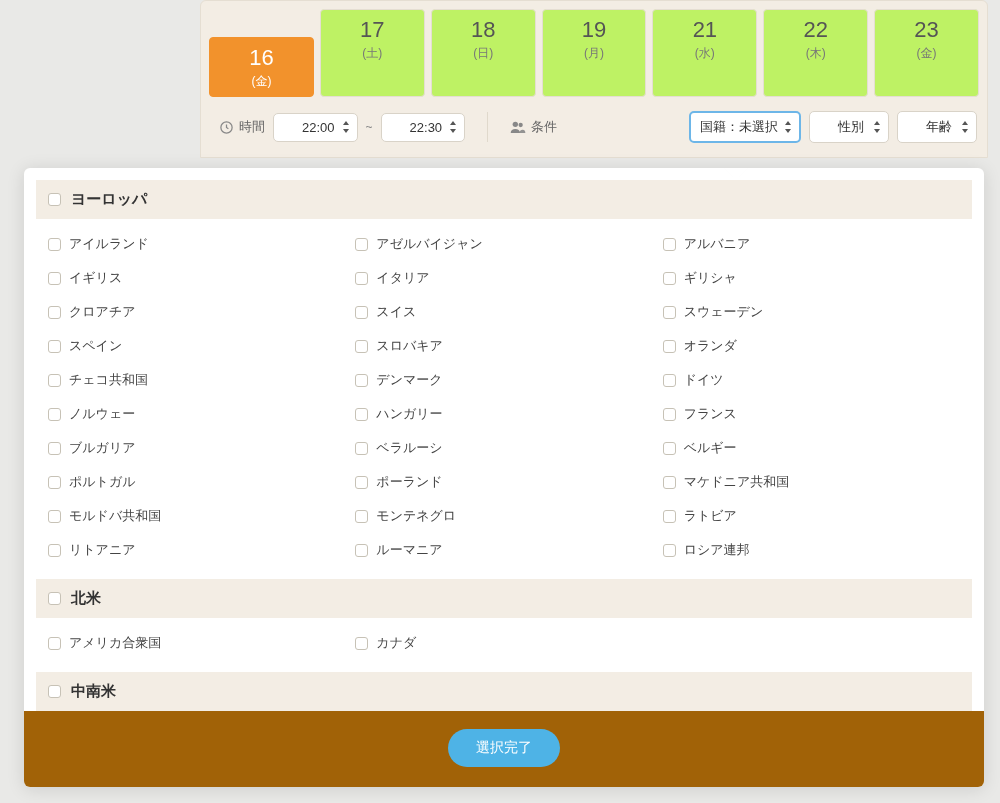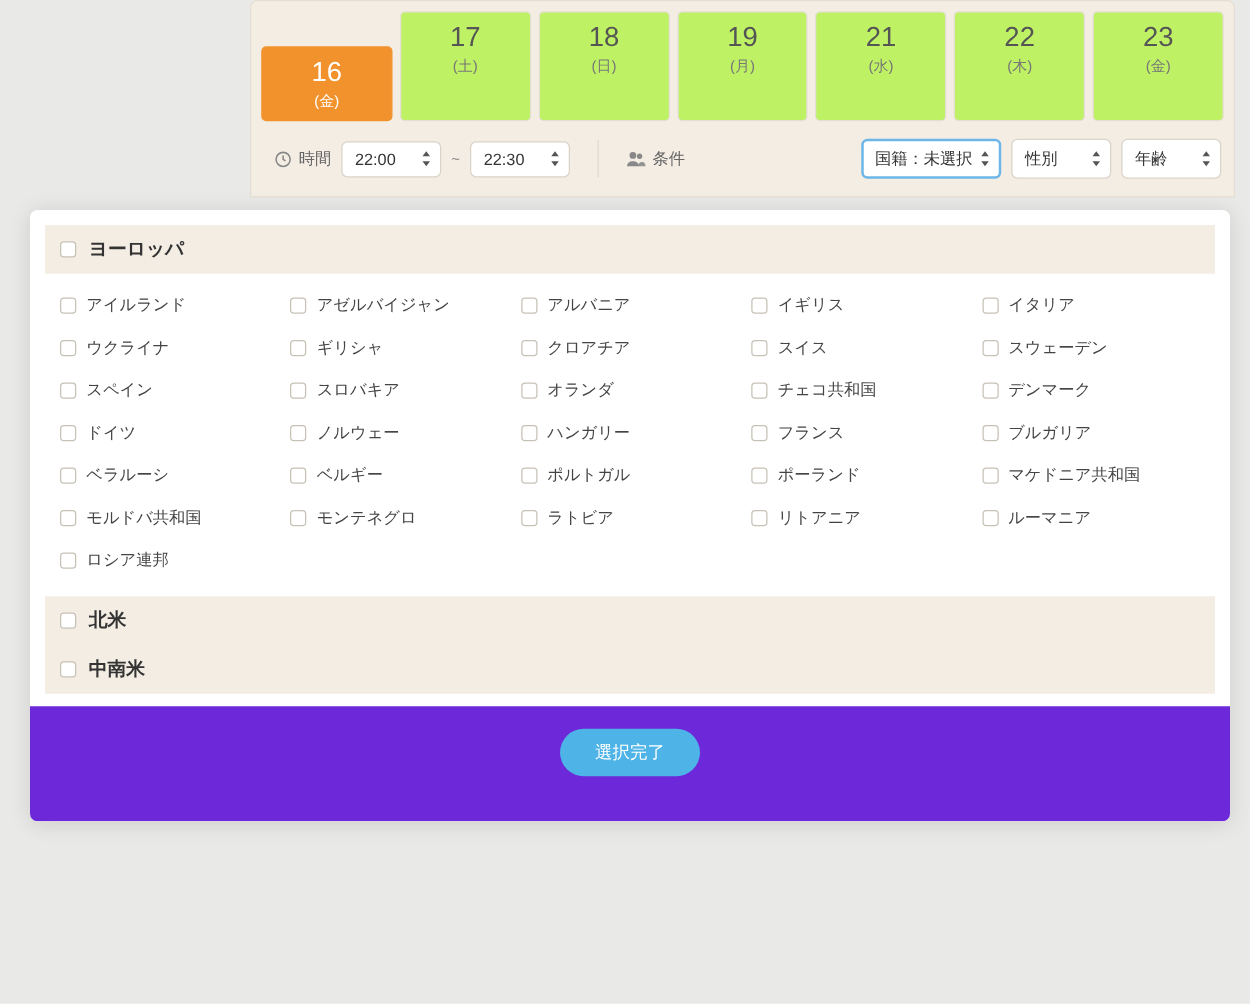--- a/index.html
+++ b/index.html
@@ -65,21 +65,21 @@
     .icon-clock, .icon-people {
       display: inline-flex;
       align-items: center;
       justify-content: center;
     }
     .select {
       position: relative;
       background: #fff;
       border: 1px solid #d9d3c8;
       border-radius: 5px;
-      padding: 6px 22px 6px 10px;
+      padding: 6px 22px 6px 28px;
       font-size: 13px;
       color: #333;
       cursor: pointer;
       min-width: 80px;
     }
     .select.active {
       border: 2px solid #6db6e8;
       padding: 5px 21px 5px 9px;
     }
     .select::after {
@@ -119,62 +119,62 @@
       left: 24px;
       right: 16px;
       background: #fff;
       border-radius: 6px;
       box-shadow: 0 2px 18px rgba(0,0,0,0.12);
       overflow: hidden;
     }
     .dropdown-inner {
       max-height: 548px;
       overflow-y: auto;
-      padding: 12px 14px 10px;
+      padding: 12px 14px 0;
     }
     .region-header {
       background: #f3ede4;
       padding: 10px 12px;
       display: flex;
       align-items: center;
       gap: 10px;
       margin: 0 -2px 0;
     }
     .region-header + .country-grid { padding-top: 16px; }
     .region-title {
       font-size: 15px;
       font-weight: 600;
       color: #333;
     }
     .country-grid {
       display: grid;
-      grid-template-columns: repeat(5, 1fr);
+      grid-template-columns: repeat(3, 1fr);
       gap: 16px 10px;
       padding: 16px 10px 20px;
     }
     .country-item {
       display: flex;
       align-items: center;
       gap: 8px;
       font-size: 13px;
       color: #444;
     }
     .cb {
       width: 13px;
       height: 13px;
       border: 1px solid #c7c2b6;
       border-radius: 3px;
       background: #fff;
       flex-shrink: 0;
       cursor: pointer;
     }
     .footer {
-      padding: 18px 0 36px;
+      padding: 18px 0 20px;
       text-align: center;
-      background: #6d28d9;
+      background: #a16207;
     }
     .done-btn {
       background: #4eb3e6;
       color: #fff;
       border: none;
       border-radius: 20px;
       padding: 10px 28px;
       font-size: 14px;
       cursor: pointer;
     }
@@ -282,24 +282,20 @@
         <div class="country-item">
           <span class="cb"></span>
           <span>イギリス</span>
         </div>
         <div class="country-item">
           <span class="cb"></span>
           <span>イタリア</span>
         </div>
         <div class="country-item">
           <span class="cb"></span>
-          <span>ウクライナ</span>
-        </div>
-        <div class="country-item">
-          <span class="cb"></span>
           <span>ギリシャ</span>
         </div>
         <div class="country-item">
           <span class="cb"></span>
           <span>クロアチア</span>
         </div>
         <div class="country-item">
           <span class="cb"></span>
           <span>スイス</span>
         </div>
@@ -388,20 +384,30 @@
           <span>ルーマニア</span>
         </div>
         <div class="country-item">
           <span class="cb"></span>
           <span>ロシア連邦</span>
         </div>
       </div>
       <div class="region-header">
         <span class="cb"></span>
         <span class="region-title">北米</span>
+      </div>
+      <div class="country-grid">
+        <div class="country-item">
+          <span class="cb"></span>
+          <span>アメリカ合衆国</span>
+        </div>
+        <div class="country-item">
+          <span class="cb"></span>
+          <span>カナダ</span>
+        </div>
       </div>
       <div class="region-header">
         <span class="cb"></span>
         <span class="region-title">中南米</span>
       </div>
     </div>
   <div class="footer">
     <button class="done-btn">選択完了</button>
   </div>
 </div>

